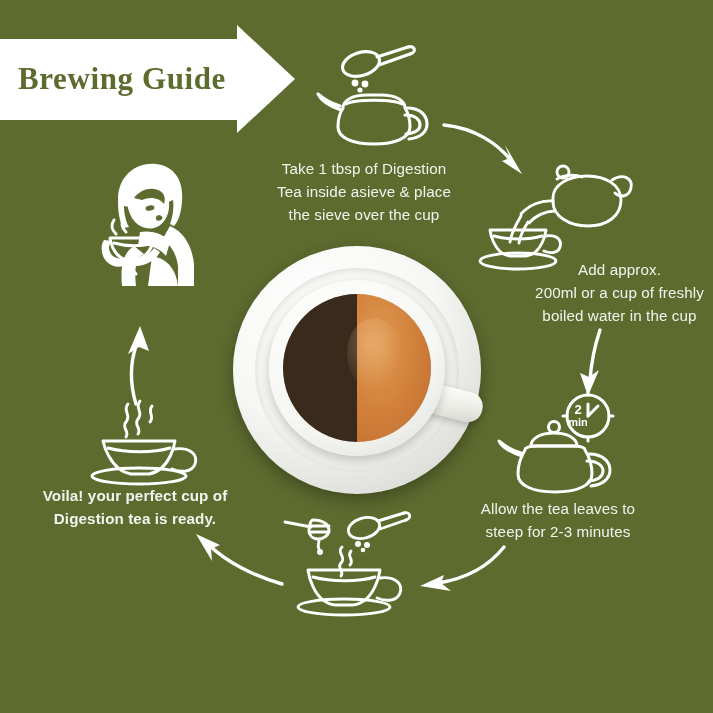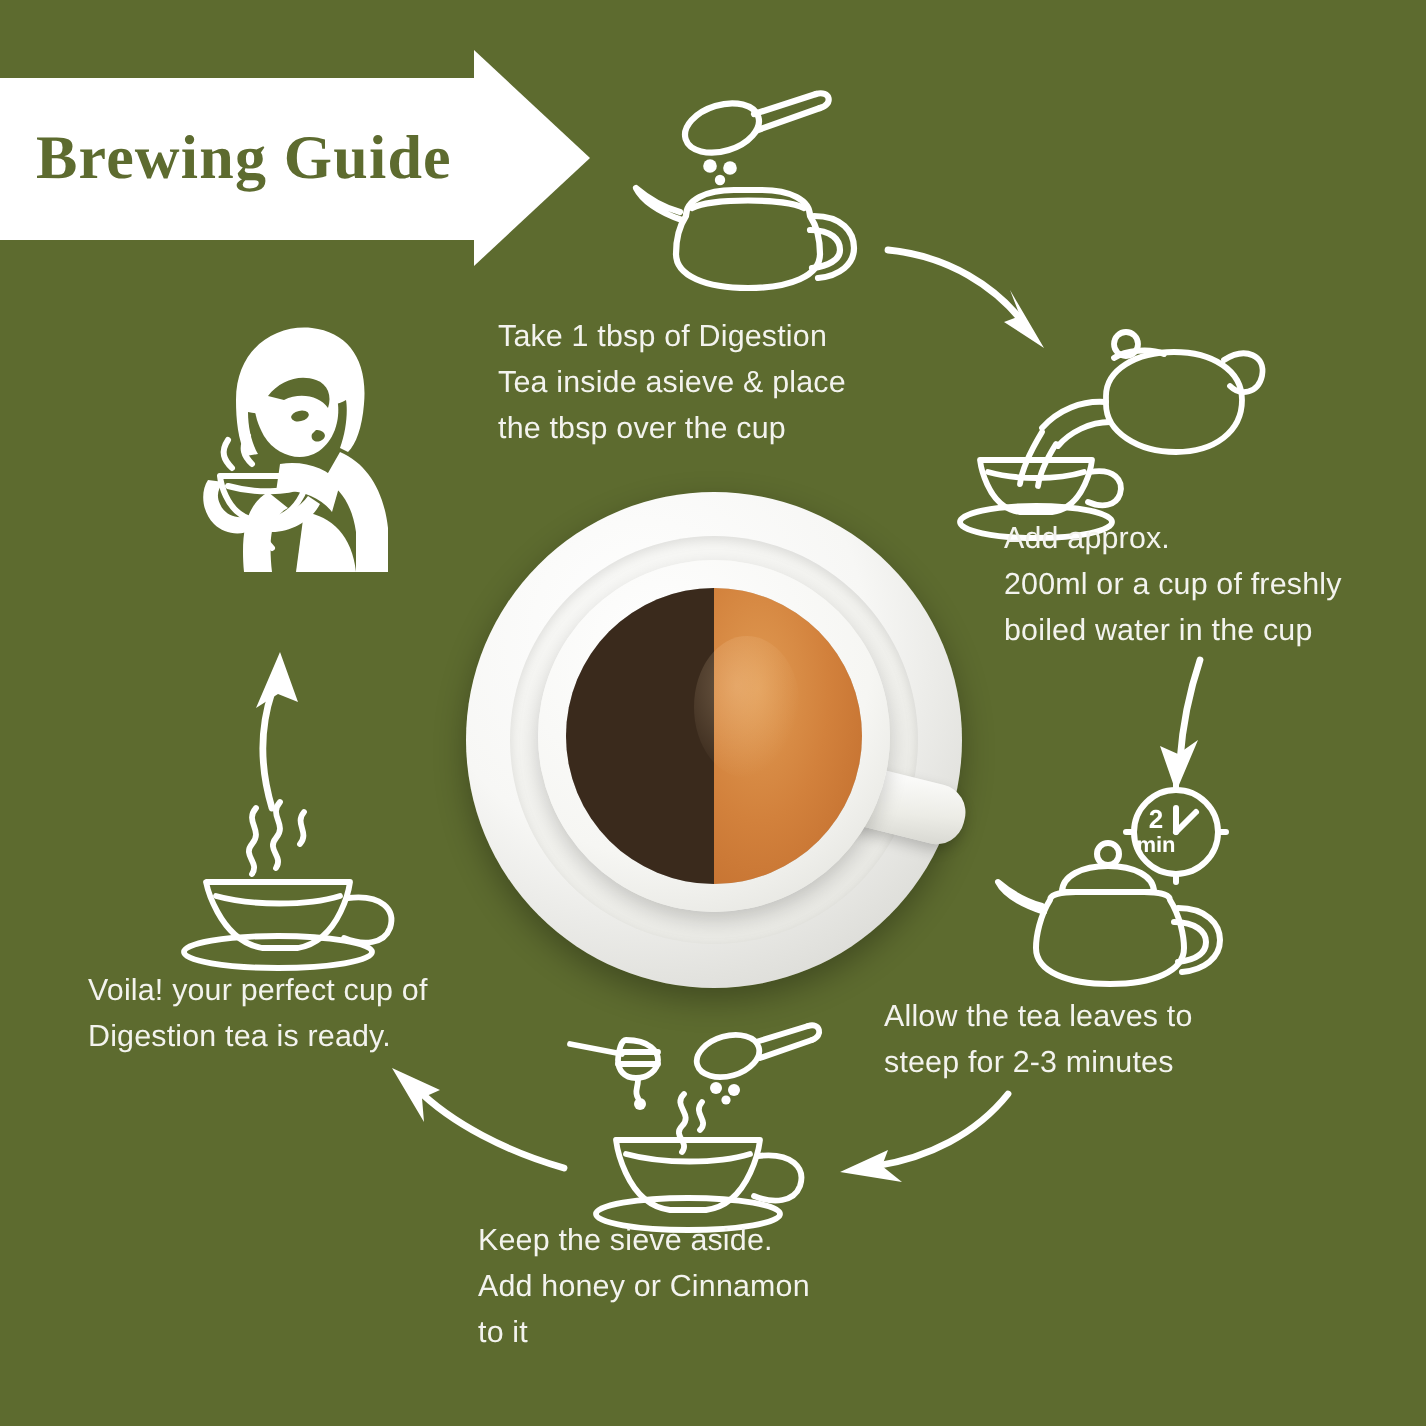--- a/index.html
+++ b/index.html
@@ -54,20 +54,21 @@
     letter-spacing: 0.6px;
     line-height: 50px;
     white-space: nowrap;
     font-family: Liberation Serif, serif;
   }
   .caption {
     position: absolute;
     color: #f3f3ee;
     font-size: 15.2px;
     line-height: 23px;
+    text-align: center;
     letter-spacing: 0.1px;
   }
   .icon-wrap {
     position: absolute;
   }
   .icon-wrap svg {
     display: block;
     overflow: visible;
   }
   .arrow-wrap {
@@ -215,21 +216,21 @@
       <path d="M36 68 C24 64 16 58 13 52 C20 58 28 62 35 64"></path>
 
       <path d="M102 66 C116 66 122 74 122 82 C122 90 115 96 104 97"></path>
       <path d="M100 73 C111 73 115 78 115 83 C115 88 109 91 101 92"></path>
     </svg>
   </div>
 
   <div class="caption" style="left:249px; top:157px; width:230px;">
     <div>Take 1 tbsp of Digestion</div>
     <div>Tea inside asieve &amp; place</div>
-    <div>the tbsp over the cup</div>
+    <div>the sieve over the cup</div>
   </div>
 
   <div class="arrow-wrap" style="left:440px; top:112px;">
     <svg width="92" height="70" viewBox="0 0 92 70">
       <path d="M4 13 C34 16 58 31 73 51" fill="none" stroke="#ffffff" stroke-width="3.4" stroke-linecap="round"></path>
       <path d="M82 62 L62 49 L70 46 L65 33 Z" fill="#ffffff"></path>
     </svg>
   </div>
 
   <div class="icon-wrap" style="left:483px; top:160px;">
@@ -331,25 +332,20 @@
 
       <path d="M45 62 L117 62 C117 62 113 94 90 97 L72 97 C49 94 45 62 45 62 Z"></path>
       <path d="M50 69 C68 74 96 74 112 69"></path>
 
       <path d="M116 70 C133 68 140 76 137 85 C134 93 124 94 114 90"></path>
 
       <ellipse cx="81" cy="99" rx="46" ry="8"></ellipse>
     </svg>
   </div>
 
-  <div class="caption" style="left:239px; top:609px; width:240px;">
-    <div>Keep the sieve aside.</div>
-    <div>Add honey or Cinnamon</div>
-    <div>to it</div>
-  </div>
 
   <div class="arrow-wrap" style="left:178px; top:528px;">
     <svg width="112" height="72" viewBox="0 0 112 72">
       <path d="M104 56 C76 48 48 34 30 16" fill="none" stroke="#ffffff" stroke-width="3.4" stroke-linecap="round"></path>
       <path d="M18 6 L42 17 L33 21 L34 33 Z" fill="#ffffff"></path>
     </svg>
   </div>
 
   <div class="icon-wrap" style="left:78px; top:398px;">
     <svg width="128" height="88" viewBox="0 0 128 88" fill="none" stroke="#ffffff" stroke-width="2.9" stroke-linecap="round" stroke-linejoin="round">
@@ -360,21 +356,21 @@
 
       <path d="M25 43 L97 43 C97 43 93 72 71 76 L53 76 C31 72 25 43 25 43 Z"></path>
       <path d="M30 50 C48 55 76 55 92 50"></path>
 
       <path d="M96 51 C113 49 120 57 117 66 C114 74 104 75 94 71"></path>
 
       <ellipse cx="61" cy="78" rx="47" ry="8"></ellipse>
     </svg>
   </div>
 
-  <div class="caption" style="left:44px; top:484px; width:234px;">
+  <div class="caption" style="left:18px; top:484px; width:234px;font-weight:bold;">
     <div>Voila! your perfect cup of</div>
     <div>Digestion tea is ready.</div>
   </div>
 
   <div class="arrow-wrap" style="left:108px; top:318px;">
     <svg width="70" height="88" viewBox="0 0 70 88">
       <path d="M28 86 C22 66 22 46 28 28" fill="none" stroke="#ffffff" stroke-width="3.4" stroke-linecap="round"></path>
       <path d="M32 8 L41 33 L31 29 L20 36 Z" fill="#ffffff"></path>
     </svg>
   </div>

